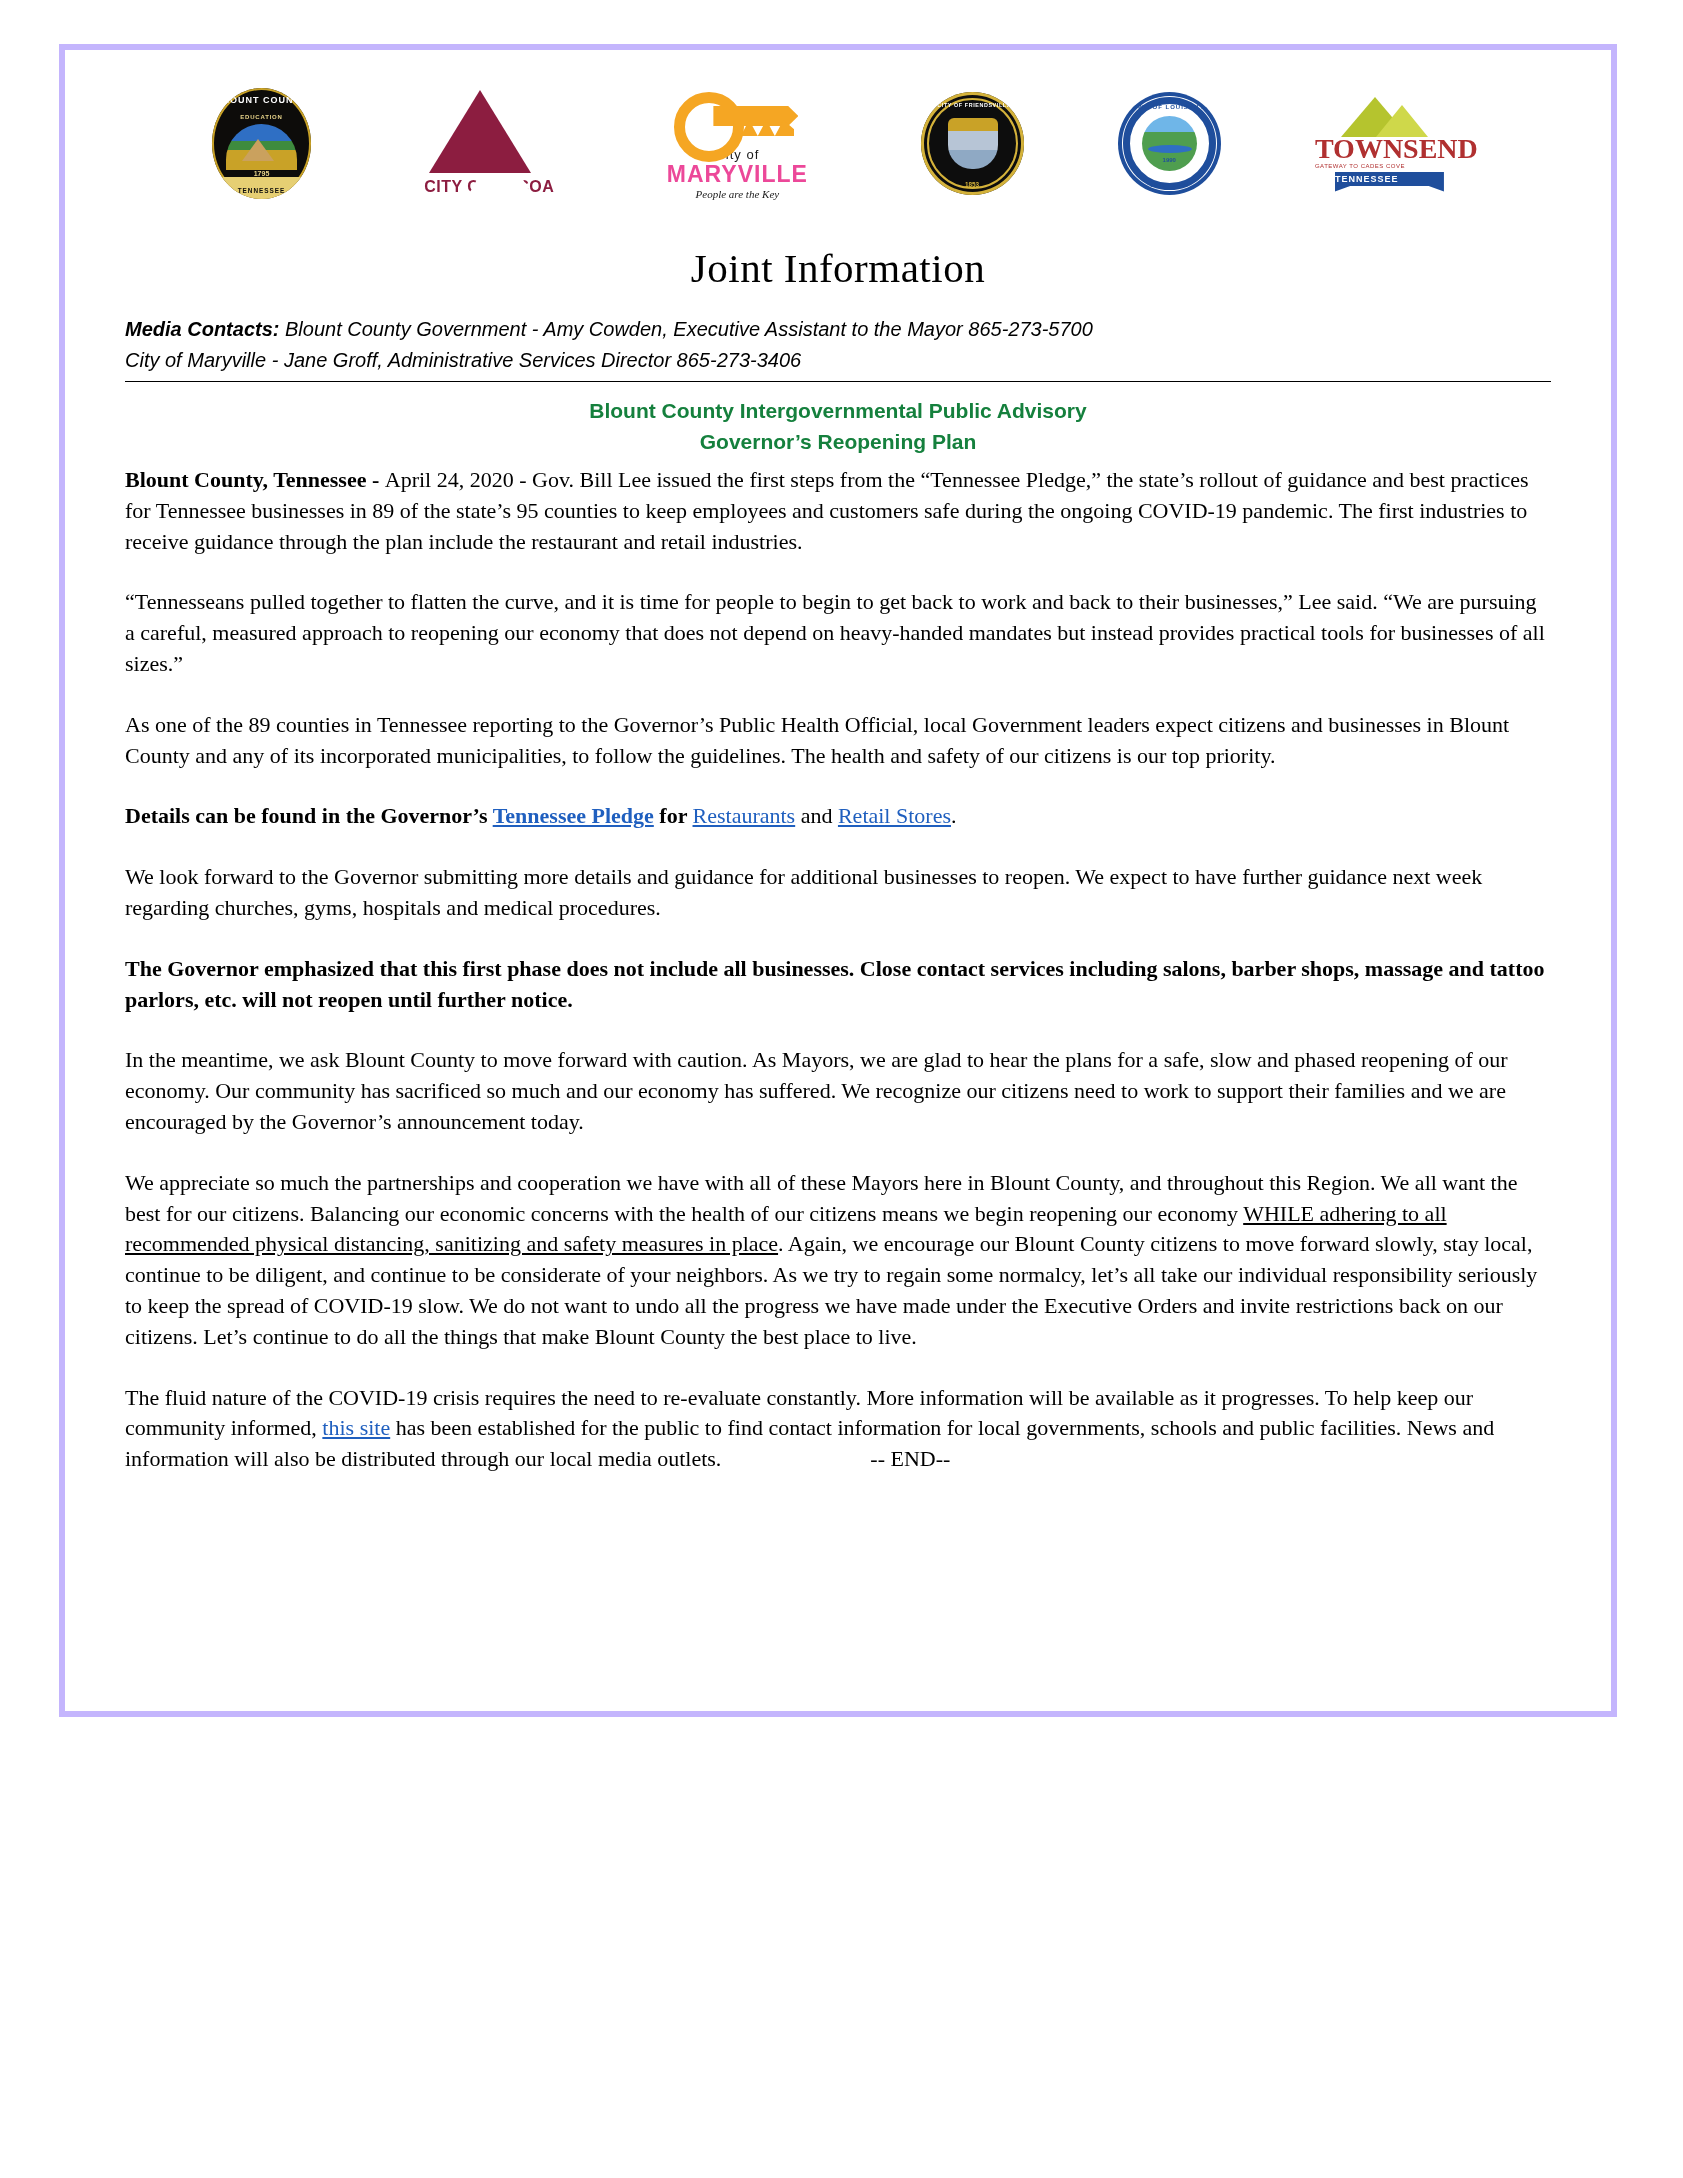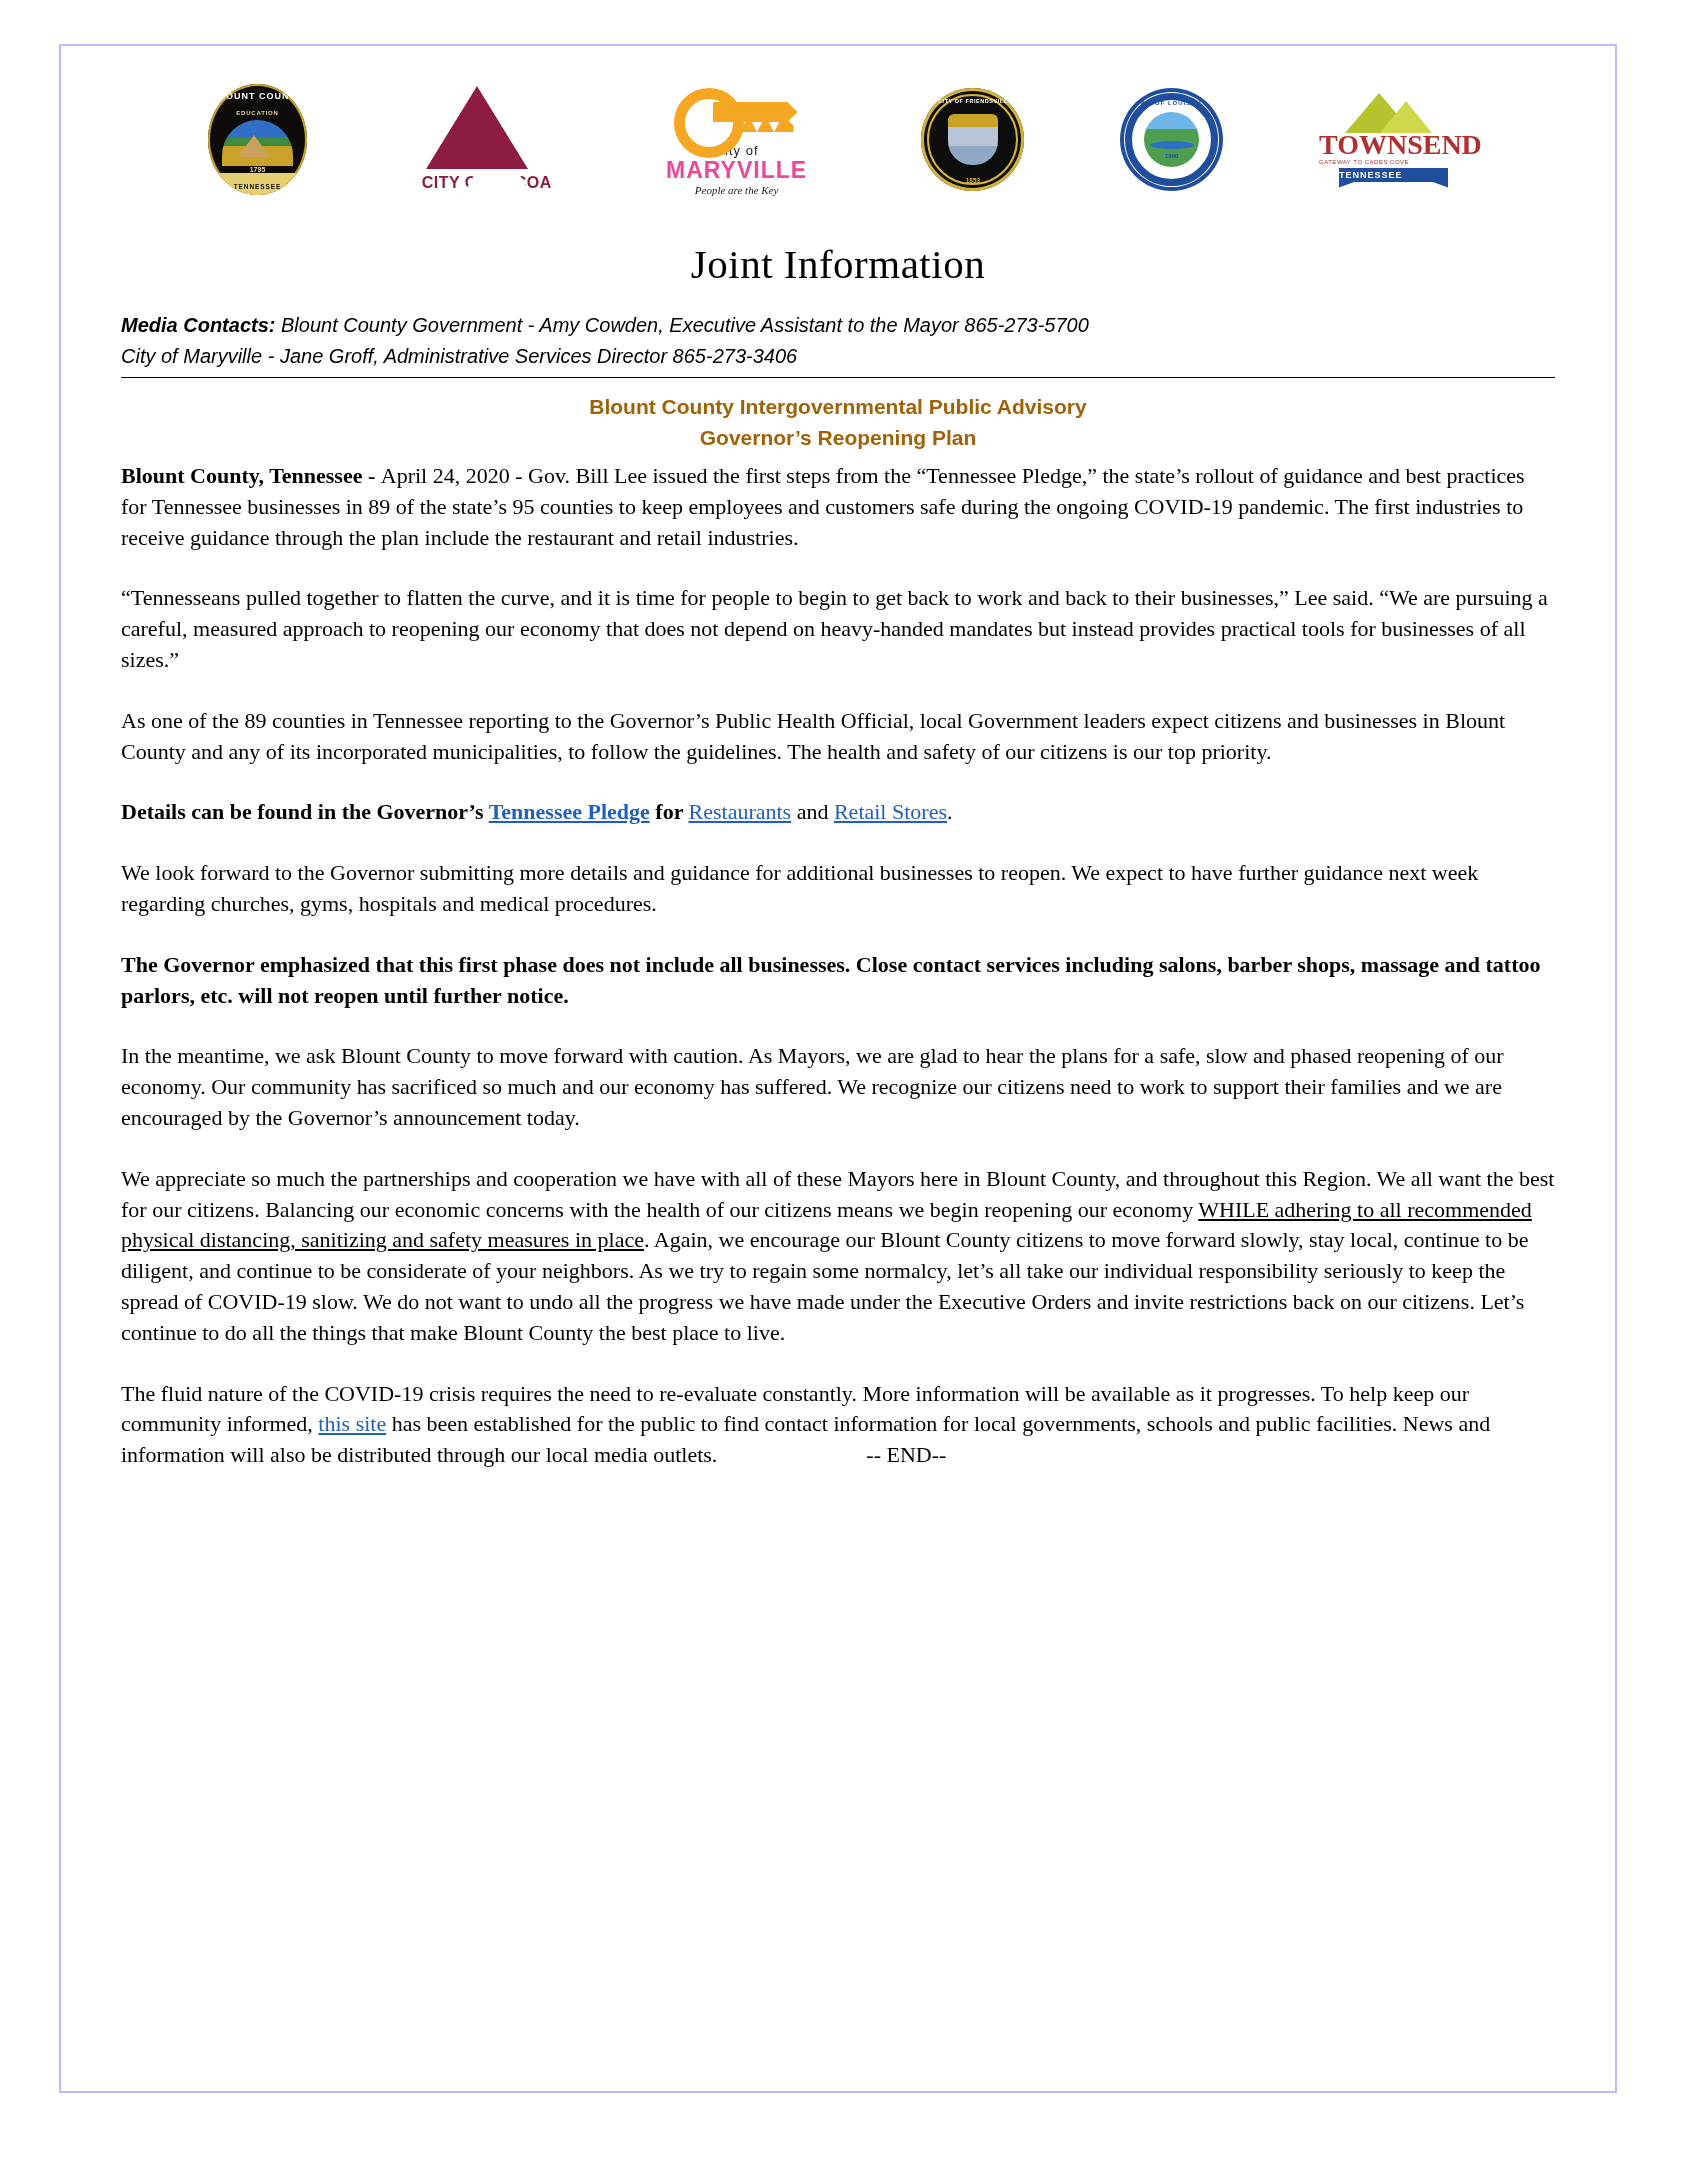--- a/index.html
+++ b/index.html
@@ -11,22 +11,22 @@
     width: 1683px;
     height: 2178px;
     font-family: "Liberation Serif", serif;
     overflow: hidden;
   }
   .page {
     position: absolute;
     left: 59px;
     top: 44px;
     width: 1558px;
-    height: 2049px;
-    border: 2px solid #c4b5fd;
+    height: 1673px;
+    border: 6px solid #c4b5fd;
     background: #ffffff;
     box-sizing: border-box;
   }
   .inner {
     padding: 0 38px;
     box-sizing: border-box;
     width: 100%;
     height: 100%;
   }
 
@@ -239,21 +239,21 @@
     border: none;
     border-top: 1px solid #000000;
     margin: 6px 22px 14px 22px;
   }
   .advisory {
     text-align: center;
     font-family: "Liberation Sans", sans-serif;
     font-weight: bold;
     font-size: 21px;
     line-height: 1.45;
-    color: #a16207;
+    color: #15803d;
     margin-bottom: 8px;
   }
 
   .body {
     padding: 0 22px;
     box-sizing: border-box;
     font-family: "Liberation Serif", serif;
     font-size: 22px;
     line-height: 1.40;
     color: #000000;

